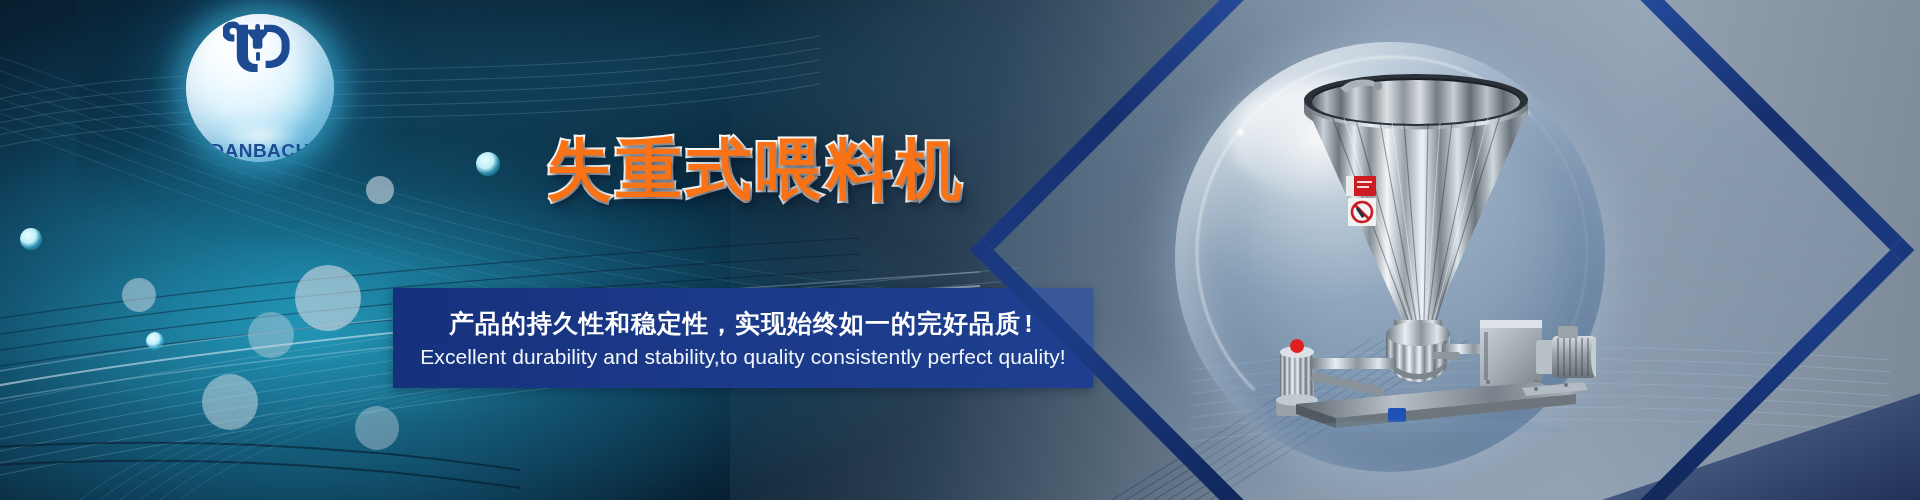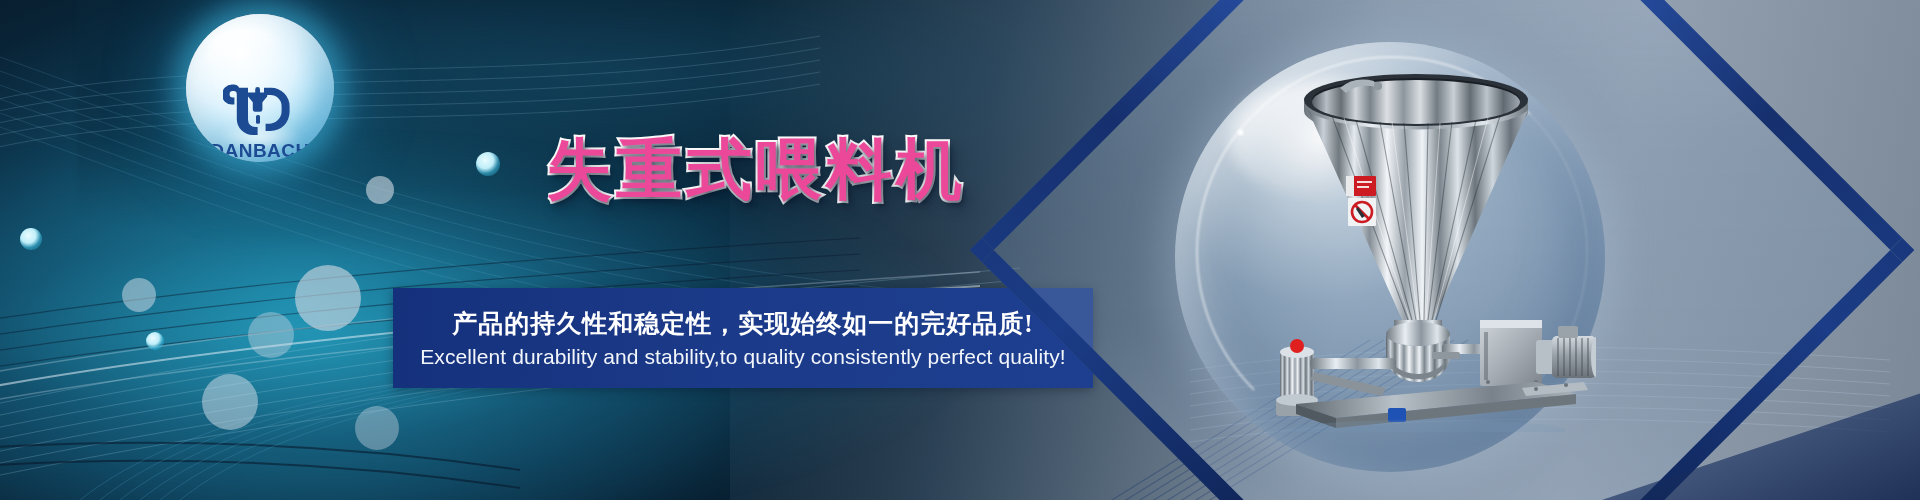--- a/index.html
+++ b/index.html
@@ -62,21 +62,21 @@
     width:148px; height:148px;
     border-radius:50%;
     background:
       radial-gradient(circle at 36% 26%, #ffffff 0%, #f2fbff 22%, #dff3fd 40%, #b9e6f8 58%, #8ed5f2 74%, #5cbce8 88%, #2f9fd6 100%);
     box-shadow:
       0 0 26px 12px rgba(70,200,240,.45),
       0 0 64px 24px rgba(40,160,215,.30),
       inset -10px -14px 30px rgba(30,120,170,.40),
       inset 8px 10px 26px rgba(255,255,255,.85);
     display:flex; flex-direction:column;
-    align-items:center; justify-content:flex-end;
+    align-items:center; justify-content:space-between;
     overflow:hidden;
   }
   .logo-sphere::after {
     content:""; position:absolute;
     left:14%; top:8%; width:50%; height:34%;
     border-radius:50%;
     background:linear-gradient(160deg, rgba(255,255,255,.95), rgba(255,255,255,0) 70%);
     filter:blur(3px);
   }
   .logo-sphere::before {
@@ -94,21 +94,21 @@
     font-family:"Liberation Sans", sans-serif;
   }
 
   
   .title {
     position:absolute;
     left:546px; top:125px;
     font-size:66px;
     font-weight:bold;
     letter-spacing:4px;
-    color:#ec4899;
+    color:#f97316;
     font-family:Liberation Mono, monospace;
     -webkit-text-stroke:4px #ffffff;
     paint-order:stroke fill;
     text-shadow:
       3px 4px 5px rgba(8,20,40,.55),
       6px 8px 14px rgba(8,18,36,.35);
     white-space:nowrap;
   }
 
   
@@ -121,21 +121,21 @@
     display:flex; flex-direction:column;
     align-items:center; justify-content:center;
     gap:5px;
   }
   .sub-cn {
     color:#ffffff;
     font-size:25px;
     font-weight:bold;
     letter-spacing:1px;
     white-space:nowrap;
-    font-family:Liberation Serif, serif;
+    font-family:Liberation Mono, monospace;
   }
   .sub-en {
     color:#f2f6fb;
     font-size:21px;
     letter-spacing:.1px;
     white-space:nowrap;
     font-family:"Liberation Sans", sans-serif;
   }
 
   

